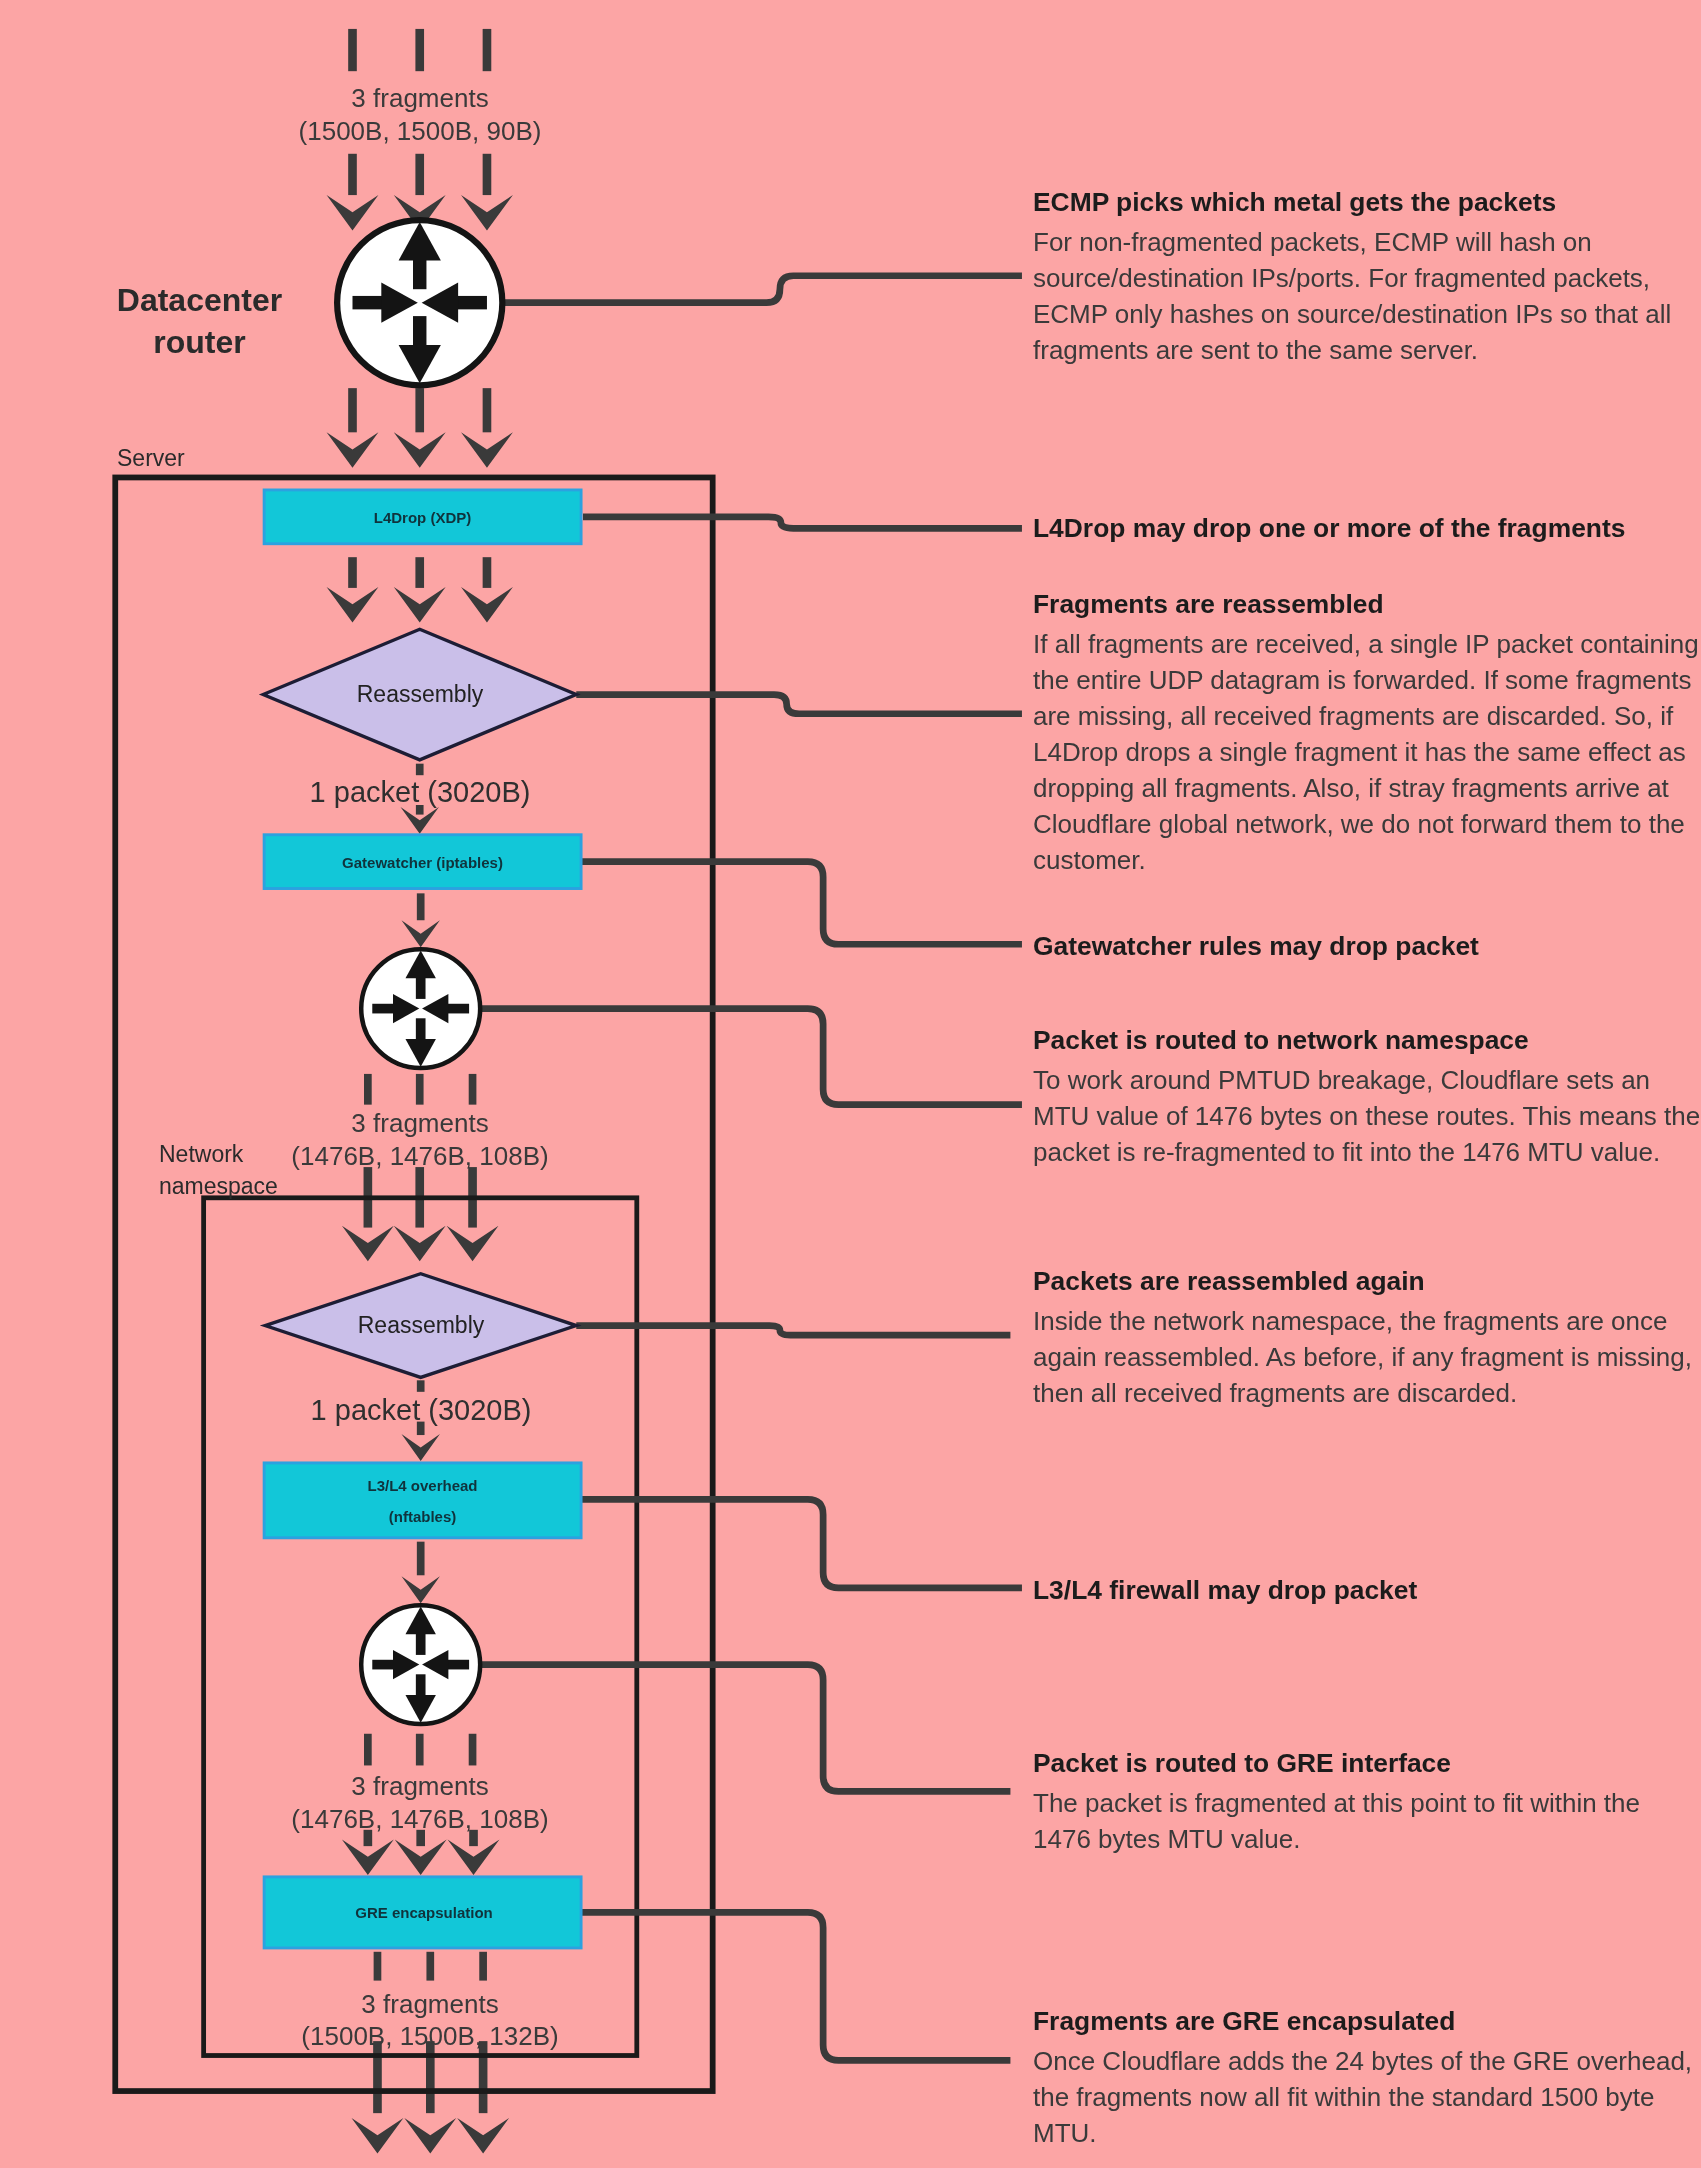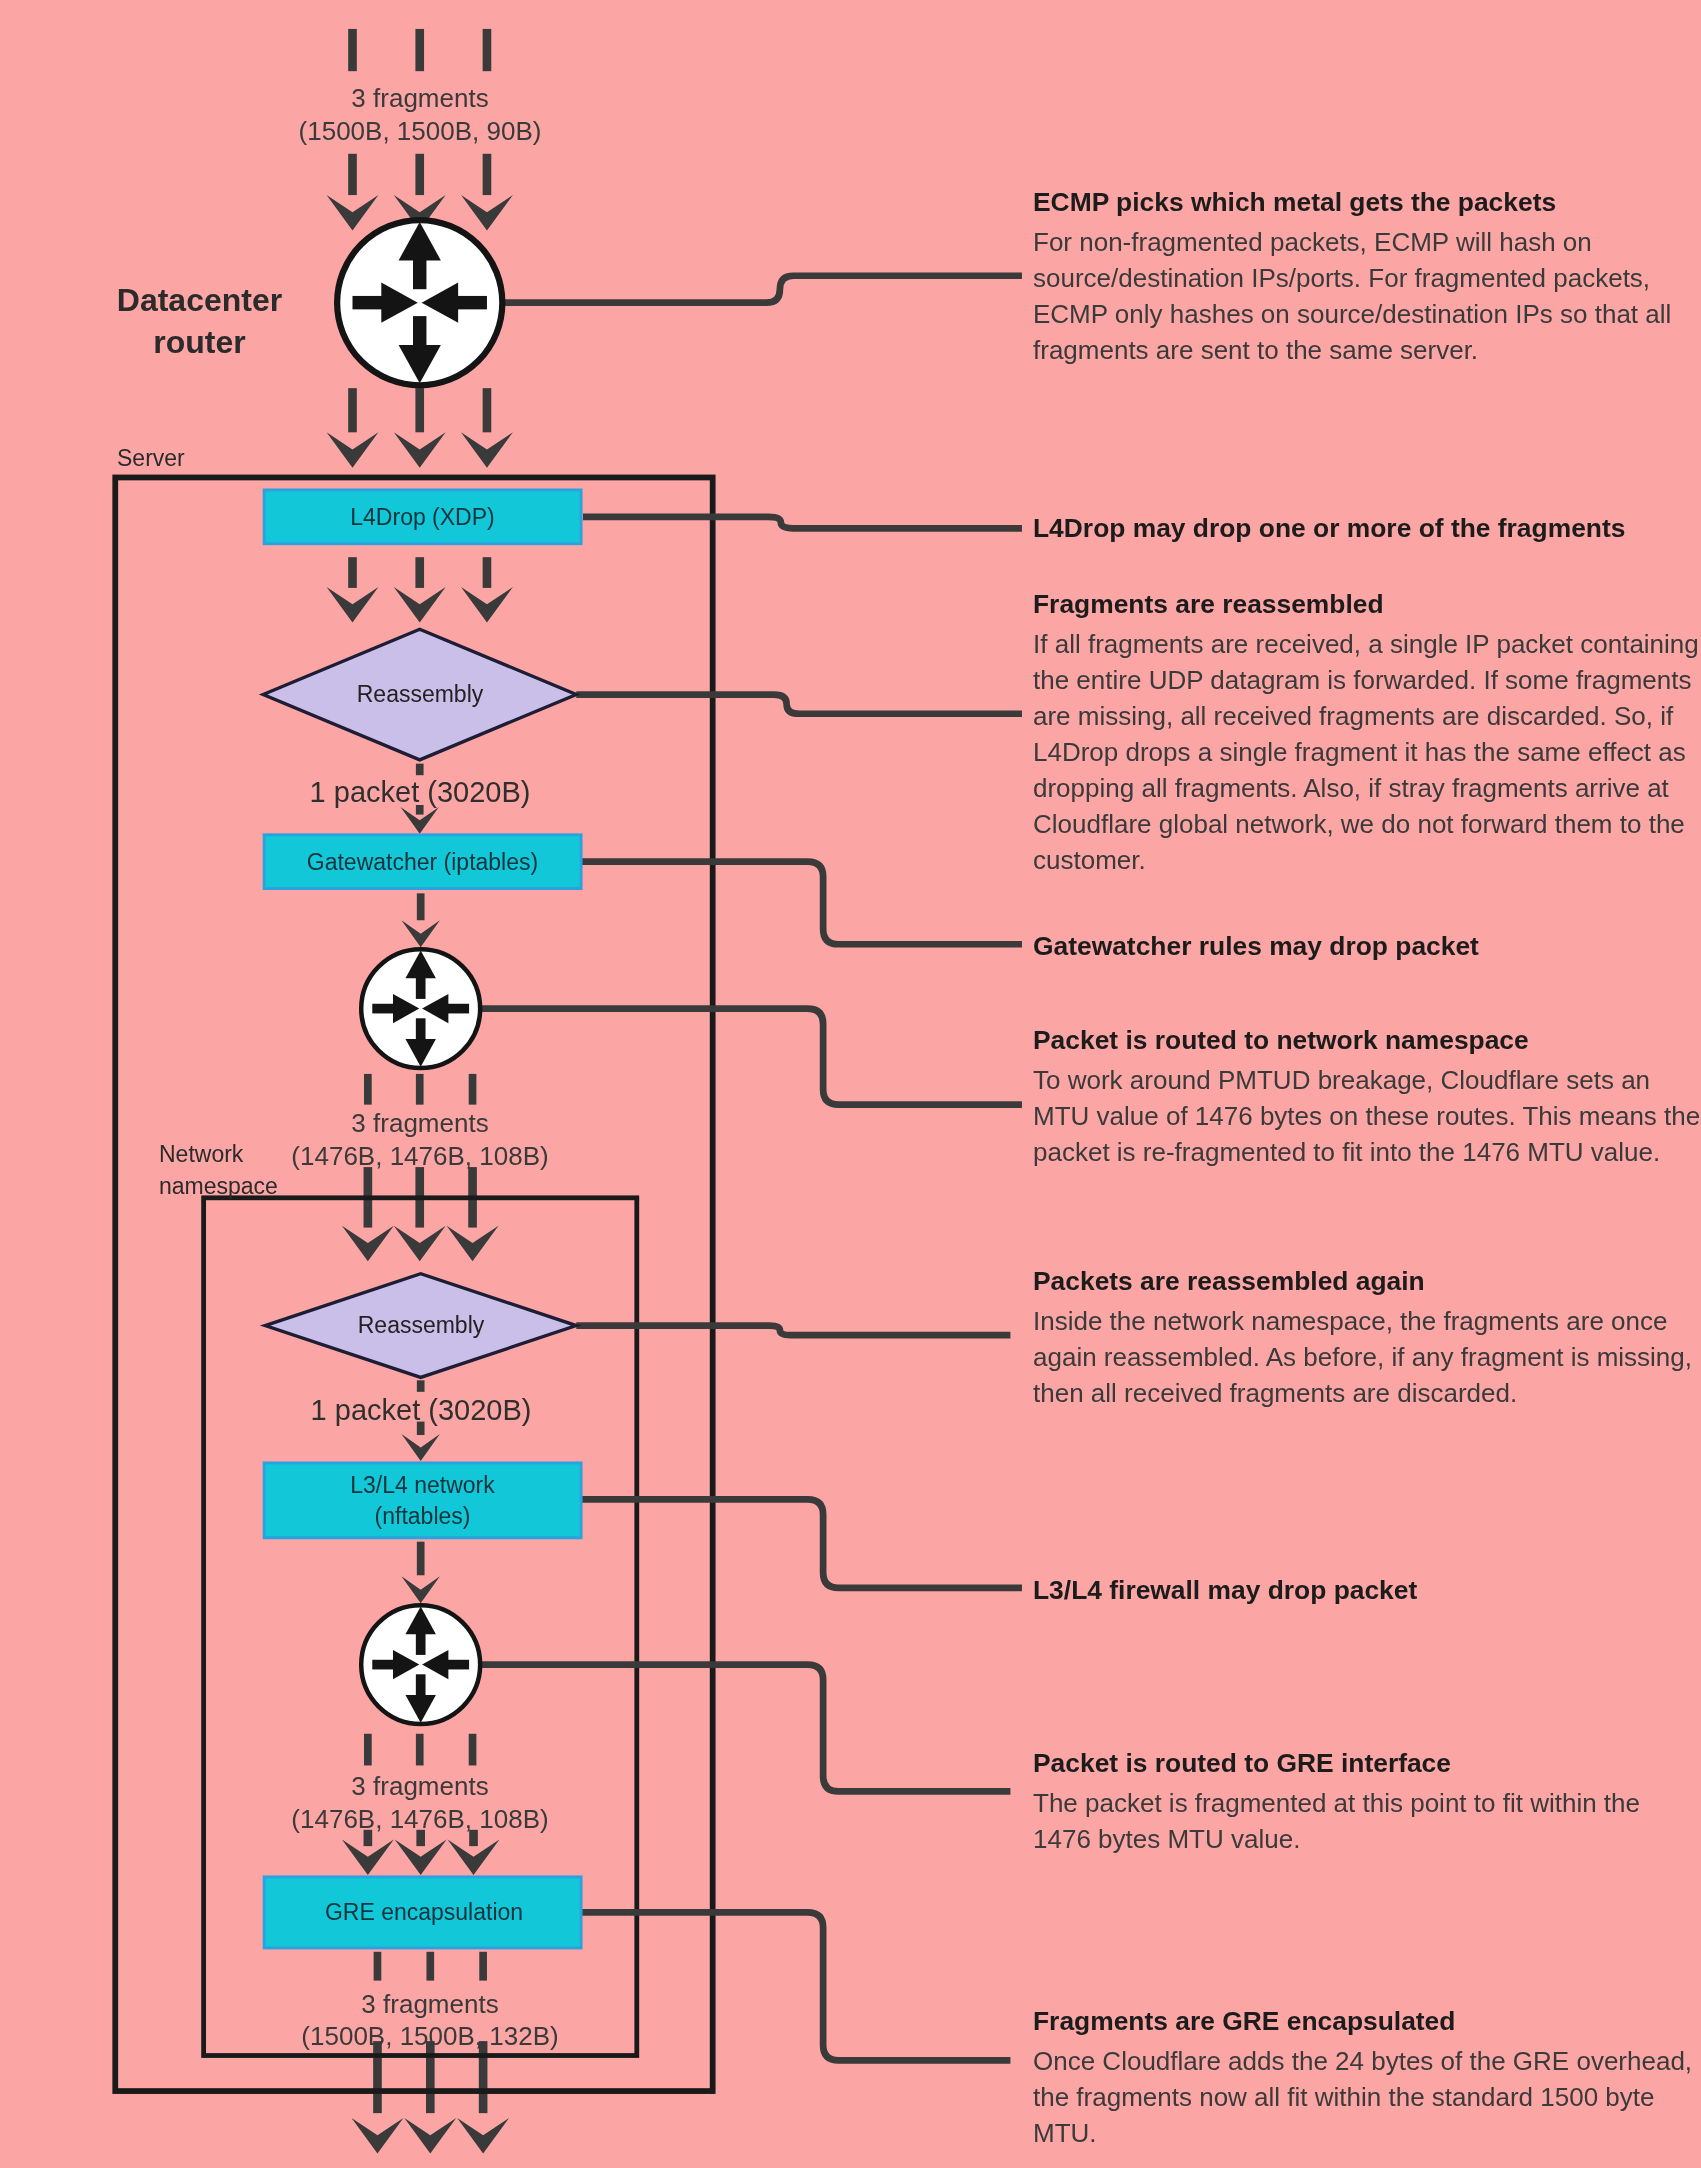--- a/index.html
+++ b/index.html
@@ -6,21 +6,21 @@
   .canvas{
     position:relative;width:1701px;height:2168px;overflow:hidden;
     font-family:"Liberation Sans",sans-serif;color:#333;background:#fca5a5;
   }
   svg.layer{position:absolute;left:0;top:0;}
   .lbl{position:absolute;white-space:nowrap;color:#3a3a3a;}
   .lbl.center{transform:translateX(-50%);text-align:center;}
   .frag{font-size:26px;}
   .pkt{font-size:29px;}
   .boxlbl{position:absolute;display:flex;flex-direction:column;align-items:center;justify-content:center;
-    font-size:23px;color:#10333c;text-align:right;}
+    font-size:15px;color:#10333c;text-align:right;font-weight:bold;}
   .zone-lbl{font-size:23px;color:#2b2b2b;}
   .dc-lbl{position:absolute;font-size:32px;color:#2b2b2b;text-align:center;line-height:42px;}
   .wrap-lbl{white-space:normal;}
   .ann{position:absolute;width:672px;font-size:26px;line-height:36px;color:#3a3a3a;}
   .ann h3{margin:0 0 2.9px 0;font-size:26.4px;line-height:37px;color:#1c1c1c;font-weight:bold;}
   .ann p{margin:0;}
 </style>
 </head>
 <body>
 
@@ -197,21 +197,21 @@
 
   <div class="lbl center frag" style="left:420px;top:1108px;">3 fragments</div>
   <div class="lbl center frag" style="left:420px;top:1141px;">(1476B, 1476B, 108B)</div>
 
   <div class="lbl zone-lbl wrap-lbl" style="left:159px;top:1138px;width:159px;line-height:32px;">Network namespace</div>
 
   <div class="lbl center" style="left:421px;top:1312px;font-size:23px;color:#222;">Reassembly</div>
   <div class="lbl center pkt" style="left:421px;top:1394px;color:#2f2f2f;">1 packet (3020B)</div>
 
   <div class="boxlbl" style="left:264px;top:1463px;width:317px;height:75px;line-height:31px;">
-    <span>L3/L4 network</span>
+    <span>L3/L4 overhead</span>
     <span>(nftables)</span>
   </div>
 
   <div class="lbl center frag" style="left:420px;top:1771px;">3 fragments</div>
   <div class="lbl center frag" style="left:420px;top:1804px;">(1476B, 1476B, 108B)</div>
 
   <div class="boxlbl" style="left:264px;top:1877px;width:320px;height:71px;">GRE encapsulation</div>
 
   <div class="lbl center frag" style="left:430px;top:1989px;">3 fragments</div>
   <div class="lbl center frag" style="left:430px;top:2021px;">(1500B, 1500B, 132B)</div>

